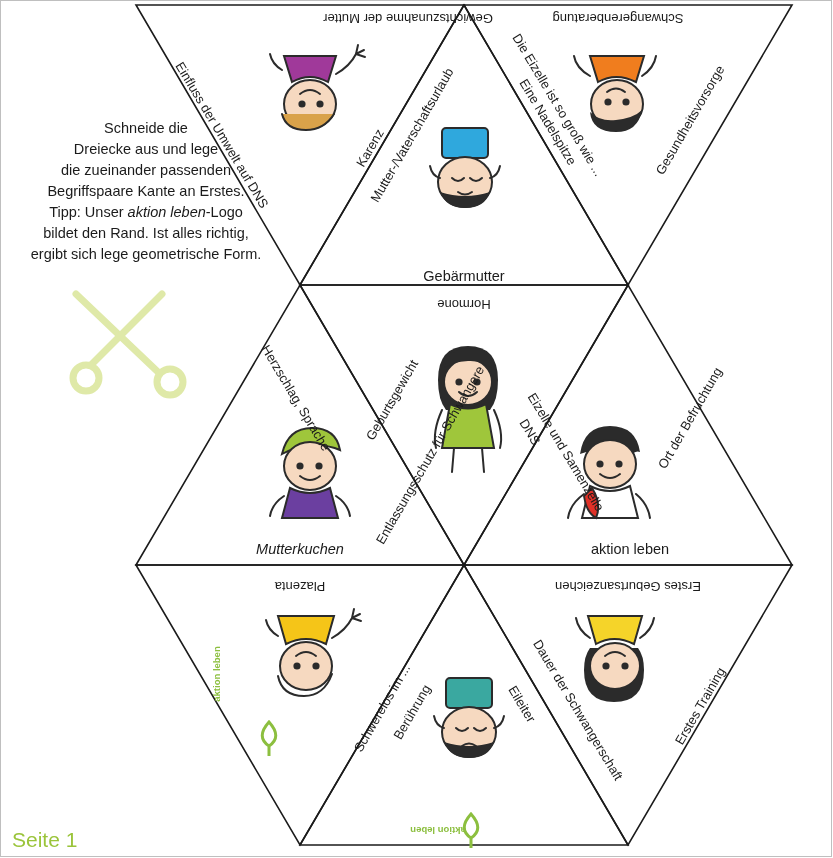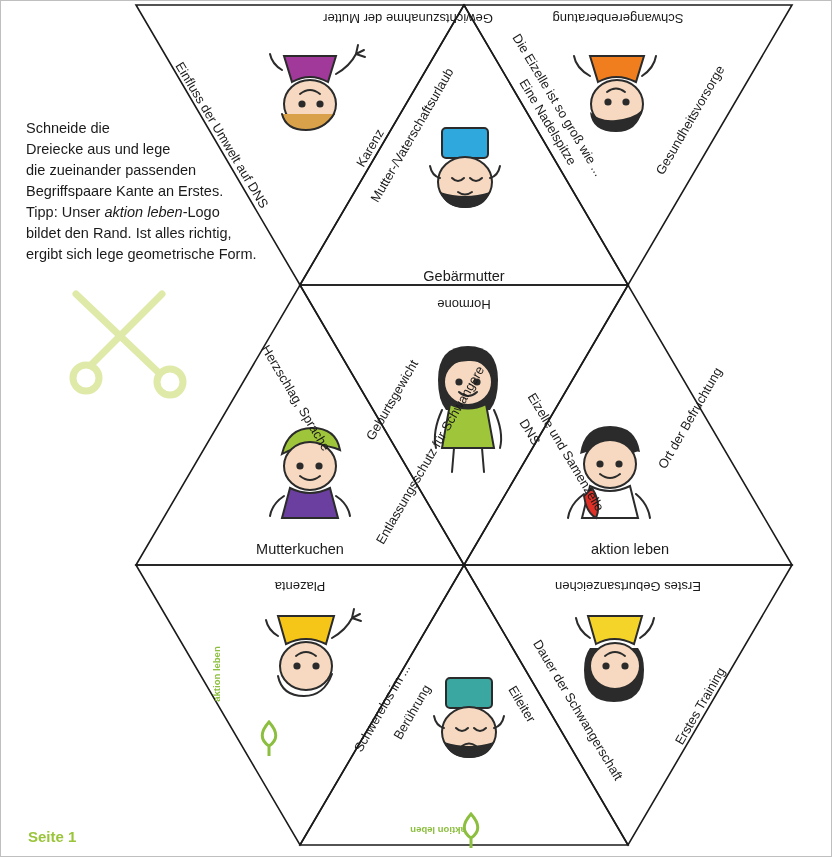--- a/index.html
+++ b/index.html
@@ -11,29 +11,29 @@
     overflow:hidden;
     position:relative;
   }
   .page-border{
     position:absolute;left:0;top:0;width:832px;height:857px;
     border:1px solid #bfbfbf;box-sizing:border-box;
   }
   
   .instructions{
     position:absolute;left:26px;top:118px;width:240px;
-    font-size:14.5px;line-height:21px;color:#1b1b1b;
+    font-size:14.5px;line-height:21px;color:#1b1b1b;text-align:center;
   }
   .instructions .em{font-style:italic;}
   
   .scissors{position:absolute;left:62px;top:288px;width:140px;height:120px;}
   
   .footer{
-    position:absolute;left:28px;top:828px;
-    font-size:15px;color:#9ac43a;font-weight:bold;
+    position:absolute;left:12px;top:828px;
+    font-size:21px;color:#9ac43a;font-weight:normal;
   }
   
   .figure{position:absolute;left:0;top:0;width:833px;height:858px;}
   .figure svg{position:absolute;left:0;top:0;}
   
   .lbl{
     position:absolute;
     font-size:13px;
     color:#1b1b1b;
     white-space:nowrap;
@@ -236,21 +236,21 @@
 <div class="lbl" style="left:618px;top:18px;transform:translate(-50%,-50%) rotate(180deg);">Schwangerenberatung</div>
 <div class="lbl" style="left:558px;top:105px;transform:translate(-50%,-50%) rotate(59deg);">Die Eizelle ist so groß wie ...</div>
 <div class="lbl" style="left:690px;top:120px;transform:translate(-50%,-50%) rotate(-60deg);">Gesundheitsvorsorge</div>
 
 <div class="lbl" style="left:464px;top:304px;transform:translate(-50%,-50%) rotate(180deg);">Hormone</div>
 <div class="lbl" style="left:392px;top:400px;transform:translate(-50%,-50%) rotate(-60deg);">Geburtsgewicht</div>
 <div class="lbl" style="left:530px;top:432px;transform:translate(-50%,-50%) rotate(59deg);">DNS</div>
 
 <div class="lbl" style="left:296px;top:398px;transform:translate(-50%,-50%) rotate(59deg);">Herzschlag, Sprache</div>
 <div class="lbl" style="left:430px;top:455px;transform:translate(-50%,-50%) rotate(-60deg);">Entlassungsschutz für Schwangere</div>
-<div class="lbl big" style="left:300px;top:549px;transform:translate(-50%,-50%);">Mutterkuchen</div>
+<div class="lbl big" style="left:300px;top:549px;transform:translate(-50%,-50%);font-style:italic;">Mutterkuchen</div>
 
 <div class="lbl" style="left:566px;top:452px;transform:translate(-50%,-50%) rotate(59deg);">Eizelle und Samenzelle</div>
 <div class="lbl" style="left:690px;top:418px;transform:translate(-50%,-50%) rotate(-60deg);">Ort der Befruchtung</div>
 <div class="lbl big" style="left:630px;top:549px;transform:translate(-50%,-50%);">aktion leben</div>
 
 <div class="lbl" style="left:300px;top:586px;transform:translate(-50%,-50%) rotate(180deg);">Plazenta</div>
 <div class="lbl" style="left:382px;top:708px;transform:translate(-50%,-50%) rotate(-60deg);">Schwerelos im ...</div>
 <div class="logo-txt" style="left:216px;top:674px;transform:translate(-50%,-50%) rotate(-90deg);">aktion leben</div>
 
 <div class="lbl" style="left:412px;top:712px;transform:translate(-50%,-50%) rotate(-60deg);">Berührung</div>

